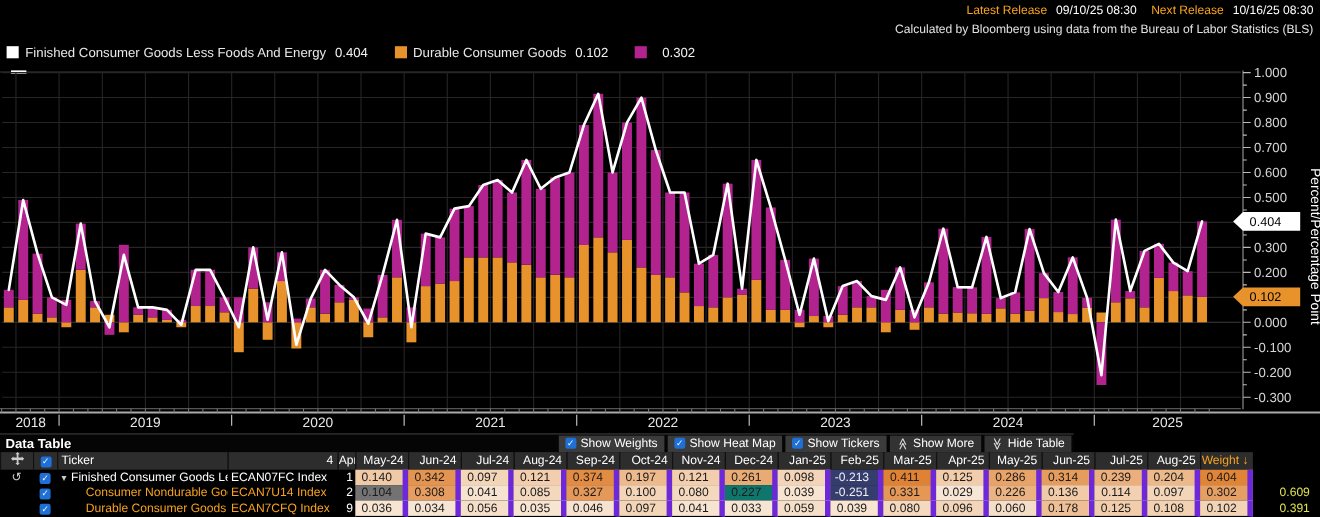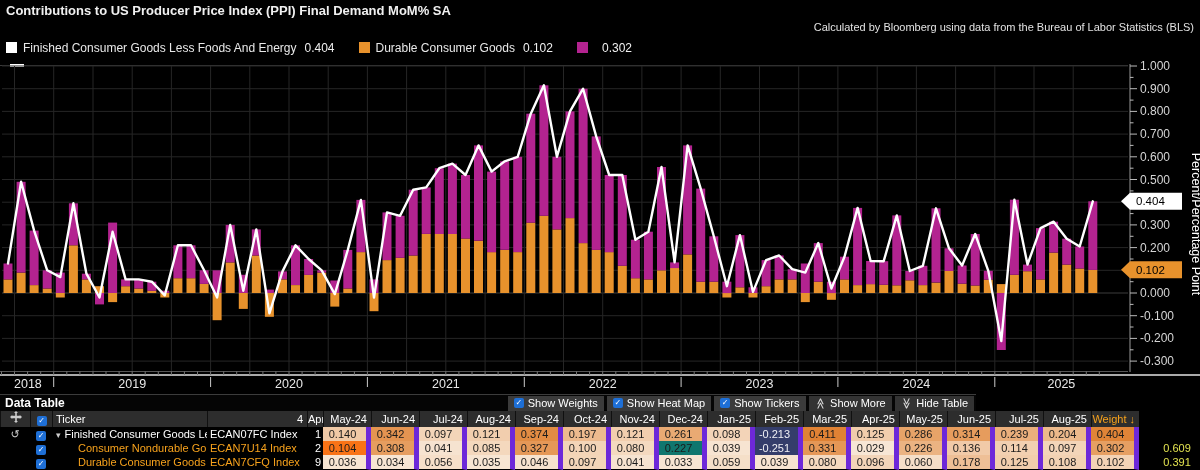--- a/index.html
+++ b/index.html
@@ -55,22 +55,27 @@
   .white{color:#fff;}
   .orange{color:#f7a21c;}
   .expander{color:#ccc;margin-right:4px;font-size:9px;}
   .row-icon{color:#ccc;font-size:11px;cursor:pointer;}
 </style>
 </head>
 <body>
 
 <div class="app">
 
-  <div class="title">Contributions to US Producer Price Index (PPI) Final Demand MoM% SA</div>
-
+
+  <div class="releases">
+    <span class="lbl" style="margin-left:0">Latest Release</span>
+    <span class="val">09/10/25 08:30</span>
+    <span class="lbl">Next Release</span>
+    <span class="val">10/16/25 08:30</span>
+  </div>
 
 
   <div class="source">Calculated by Bloomberg using data from the Bureau of Labor Statistics (BLS)</div>
 
   <div class="legend">
       <div class="legend-item">
         <span class="swatch" style="background: rgb(255, 255, 255);"></span>
         <span>Finished Consumer Goods Less Foods And Energy</span>
         <span class="legend-val">0.404</span>
       </div>
@@ -533,21 +538,21 @@
         <div class="vcell" style="background: rgb(236, 185, 139); color: rgb(26, 26, 26);">0.204</div>
         <div class="vcell" style="background: rgb(224, 132, 55); color: rgb(26, 26, 26);">0.404</div>
         <div class="wcell"></div>
       </div>
       <div class="trow">
         <div class="icell"></div>
         <div class="icell"><span class="cb">✓</span></div>
         <div class="scell orange ind"><span>Consumer Nondurable Goods ...</span></div>
         <div class="tcell orange"><span>ECAN7U14 Index</span></div>
         <div class="pcell">2</div>
-        <div class="vcell" style="background: #f97316; color: rgb(26, 26, 26);">0.104</div>
+        <div class="vcell" style="background: #737373; color: rgb(26, 26, 26);">0.104</div>
         <div class="vcell" style="background: rgb(230, 157, 95); color: rgb(26, 26, 26);">0.308</div>
         <div class="vcell" style="background: rgb(246, 227, 208); color: rgb(26, 26, 26);">0.041</div>
         <div class="vcell" style="background: rgb(244, 216, 189); color: rgb(26, 26, 26);">0.085</div>
         <div class="vcell" style="background: rgb(229, 152, 87); color: rgb(26, 26, 26);">0.327</div>
         <div class="vcell" style="background: rgb(243, 212, 183); color: rgb(26, 26, 26);">0.100</div>
         <div class="vcell" style="background: rgb(244, 217, 191); color: rgb(26, 26, 26);">0.080</div>
         <div class="vcell" style="background: #0f766e; color: rgb(26, 26, 26);">0.227</div>
         <div class="vcell" style="background: rgb(247, 228, 209); color: rgb(26, 26, 26);">0.039</div>
         <div class="vcell" style="background: rgb(52, 61, 107); color: rgb(240, 240, 245);">-0.251</div>
         <div class="vcell" style="background: rgb(229, 151, 86); color: rgb(26, 26, 26);">0.331</div>

